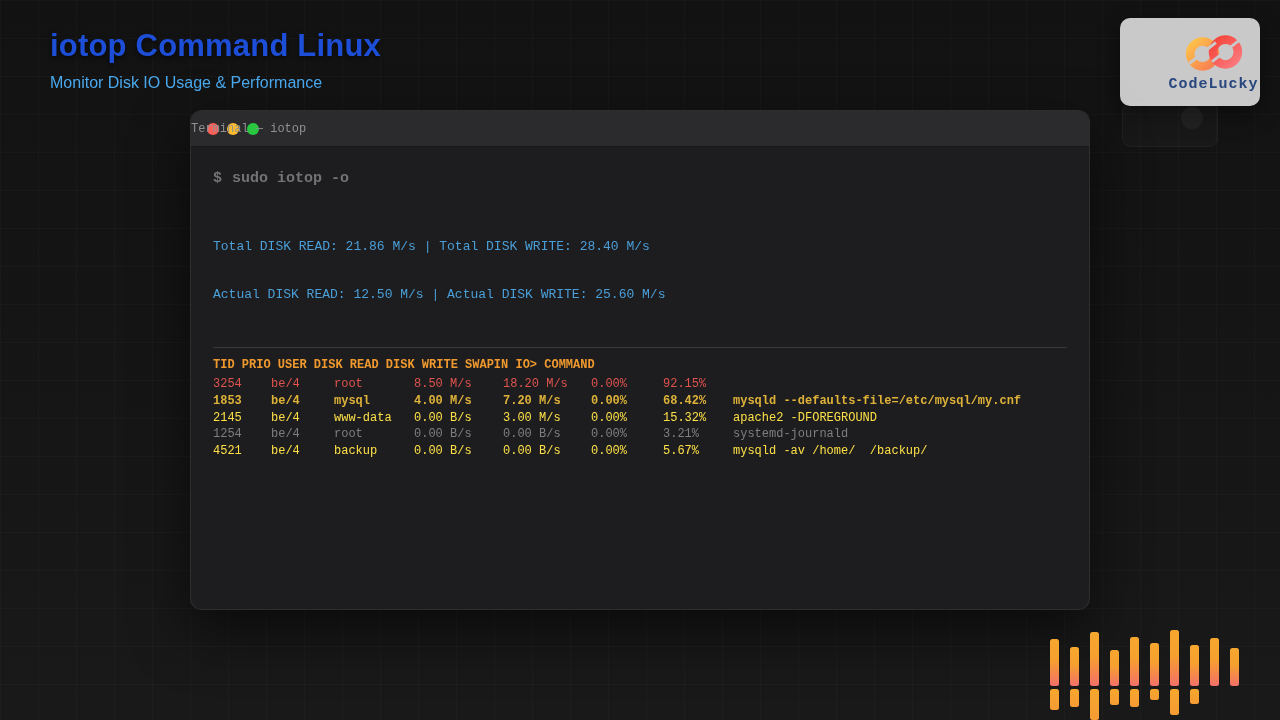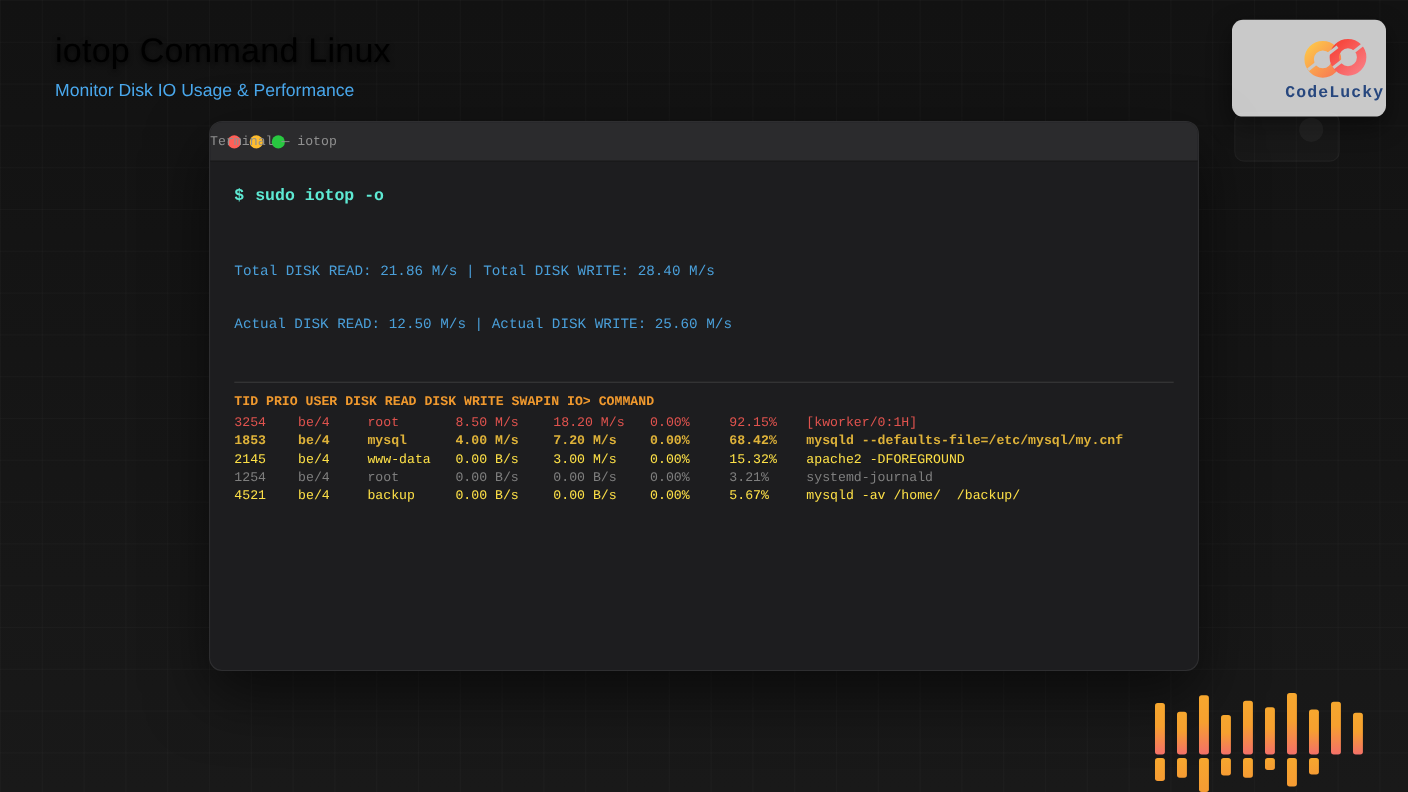--- a/index.html
+++ b/index.html
@@ -10,21 +10,21 @@
     background:
       linear-gradient(rgba(255,255,255,0.018) 1px, transparent 1px),
       linear-gradient(90deg, rgba(255,255,255,0.018) 1px, transparent 1px),
       linear-gradient(180deg, #121212 0%, #161616 60%, #191919 100%);
     background-size: 38px 38px, 38px 38px, 100% 100%;
     color:#fff;
   }
 
   
   .page-header { position:absolute; left:50px; top:28px; }
-  .page-title { font-size:31px; font-weight:normal; color:#000000; letter-spacing:0.2px;
+  .page-title { font-size:31px; font-weight:bold; color:#1d4ed8; letter-spacing:0.2px;
                 text-shadow:0 2px 5px rgba(0,0,0,0.65);text-align:right; }
   .page-subtitle { margin-top:10px; font-size:16px; color:#4aa9ee; }
 
   
   .brand-card { position:absolute; left:1120px; top:18px; width:140px; height:88px;
     background:#c9c9c9; border-radius:10px; box-shadow:0 8px 22px rgba(0,0,0,0.45);
     display:flex; flex-direction:column; align-items:center; justify-content:center; gap:2px;padding-left:47px; }
   .brand-logo { width:86px; height:42px; display:block; }
   .brand-name { font-family:"Liberation Mono","DejaVu Sans Mono",monospace;
     font-size:15px; font-weight:bold; color:#27477e; letter-spacing:1px; }
@@ -41,21 +41,21 @@
   .titlebar { position:relative; height:36px; background:#2b2b2d;
     border-bottom:1px solid rgba(0,0,0,0.45);
     display:flex; align-items:center; padding:0 16px; }
   .dots { display:flex; gap:8px; }
   .dot { width:12px; height:12px; border-radius:50%; }
   .dot.red { background:#ff5f57; } .dot.yellow { background:#febc2e; } .dot.green { background:#28c840; }
   .titlebar-title { position:absolute; left:0; right:0; text-align:left;
     font-family:"Liberation Mono","DejaVu Sans Mono",monospace; font-size:12px; color:#909090; }
 
   .term-body { padding:22px; font-family:"Liberation Mono","DejaVu Sans Mono",monospace; }
-  .cmdline { font-size:15px; font-weight:bold; color:#5eead4; line-height:20px; white-space:pre; }
+  .cmdline { font-size:15px; font-weight:bold; color:#737373; line-height:20px; white-space:pre; }
   .cmdline .prompt { margin-right:10px; }
   .summary { margin-top:18px; font-size:13px; color:#4a9fd9; line-height:16px; white-space:pre; }
   .rule { margin-top:12px; border:none; border-top:1px solid #3a3a3a; }
   .thead { margin-top:10px; font-size:12px; font-weight:bold; color:#f0992e;
     line-height:14px; white-space:pre; }
   .tbody { margin-top:4px; }
   .trow { display:grid; grid-template-columns:58px 63px 80px 89px 88px 72px 70px 1fr;
     font-size:12px; line-height:16.8px; white-space:pre; }
   .trow.bold { font-weight:bold; }
   .c-red    { color:#e0534e; }
@@ -113,21 +113,21 @@
   </div>
   <div class="term-body">
     <div class="cmdline"><span class="prompt">$</span><span>sudo iotop -o</span></div>
     <div class="summary">
       <div>Total DISK READ: 21.86 M/s | Total DISK WRITE: 28.40 M/s</div>
       <div>Actual DISK READ: 12.50 M/s | Actual DISK WRITE: 25.60 M/s</div>
     </div>
     <hr class="rule">
     <div class="thead">TID PRIO USER DISK READ DISK WRITE SWAPIN IO&gt; COMMAND</div>
     <div class="tbody">
-        <div class="trow c-red"><span>3254</span><span>be/4</span><span>root</span><span>8.50 M/s</span><span>18.20 M/s</span><span>0.00%</span><span>92.15%</span><span>[kworker/0:1H]</span></div>
+        <div class="trow c-red"><span>3254</span><span>be/4</span><span>root</span><span>8.50 M/s</span><span>18.20 M/s</span><span>0.00%</span><span>92.15%</span></div>
         <div class="trow c-yellow bold"><span>1853</span><span>be/4</span><span>mysql</span><span>4.00 M/s</span><span>7.20 M/s</span><span>0.00%</span><span>68.42%</span><span>mysqld --defaults-file=/etc/mysql/my.cnf</span></div>
         <div class="trow c-green"><span>2145</span><span>be/4</span><span>www-data</span><span>0.00 B/s</span><span>3.00 M/s</span><span>0.00%</span><span>15.32%</span><span>apache2 -DFOREGROUND</span></div>
         <div class="trow c-gray"><span>1254</span><span>be/4</span><span>root</span><span>0.00 B/s</span><span>0.00 B/s</span><span>0.00%</span><span>3.21%</span><span>systemd-journald</span></div>
         <div class="trow c-green"><span>4521</span><span>be/4</span><span>backup</span><span>0.00 B/s</span><span>0.00 B/s</span><span>0.00%</span><span>5.67%</span><span>mysqld -av /home/  /backup/</span></div>
       </div>
   </div>
 </div>
 
 <div class="equalizer row1">
     <div class="bar grad" style="height: 47px;"></div>

